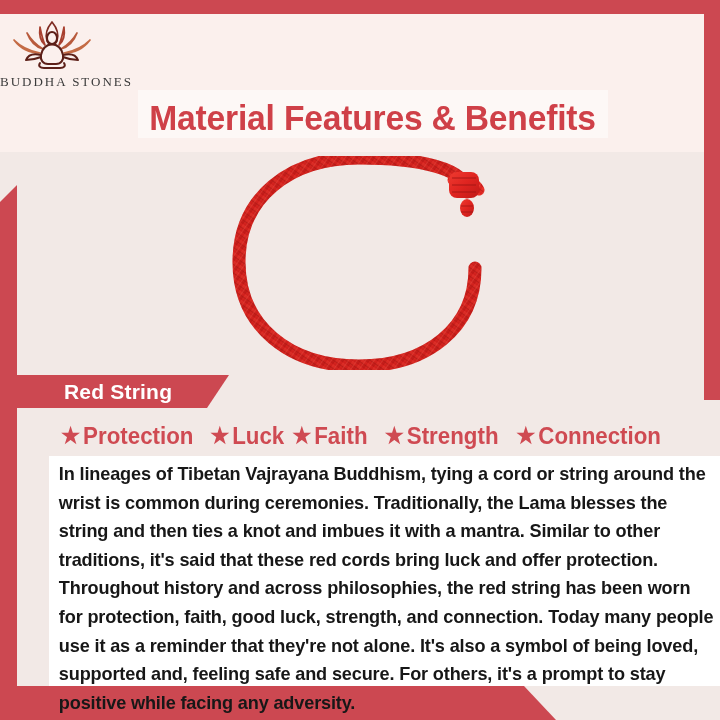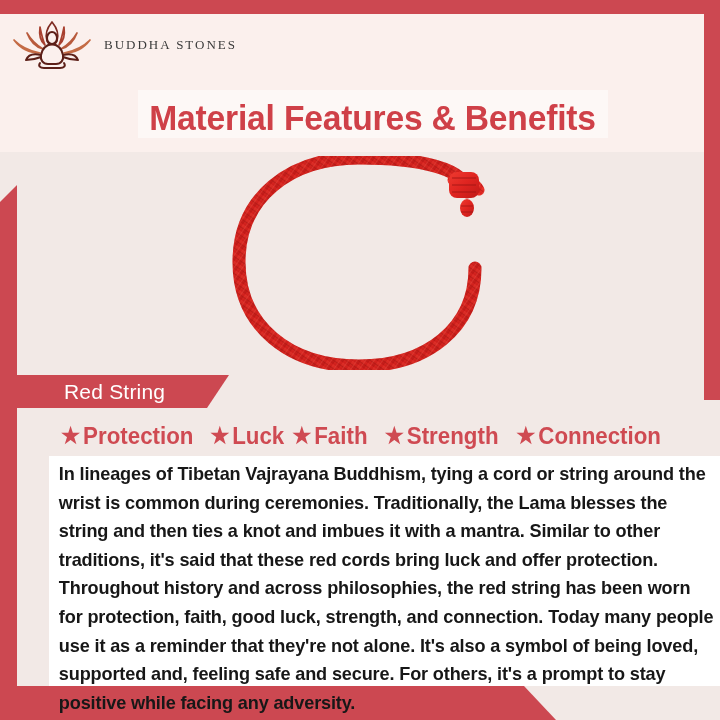--- a/index.html
+++ b/index.html
@@ -57,21 +57,22 @@
     background: #cc4851;
     clip-path: polygon(0 0, 524px 0, 556px 34px, 0 34px);
   }
 
   
   .logo-wrap {
     position: absolute;
     left: 0; top: 16px;
     width: 720px;
     display: flex;
-    align-items: center;
+    flex-direction: column;
+    align-items: flex-start;
   }
   .logo-mark { width: 104px; height: 56px; display: block; }
   .logo-text {
     margin-top: 2px;
     font-size: 13px;
     letter-spacing: 2.0px;
     color: #3a3a3a;
     font-family: "Liberation Serif", serif;
     font-weight: 400;
   }
@@ -109,21 +110,21 @@
     left: 17px; top: 375px;
     width: 212px; height: 33px;
     background: #cc4851;
     clip-path: polygon(0 0, 100% 0, calc(100% - 22px) 100%, 0 100%);
     display: flex;
     align-items: center;
   }
   .label-banner-text {
     color: #ffffff;
     font-size: 21px;
-    font-weight: normal;
+    font-weight: bold;
     margin-left: 47px;
     letter-spacing: 0.2px;
     white-space: nowrap;
     text-align: right;
   }
 
   
   .benefits-row {
     position: absolute;
     left: 17px; top: 419px;

